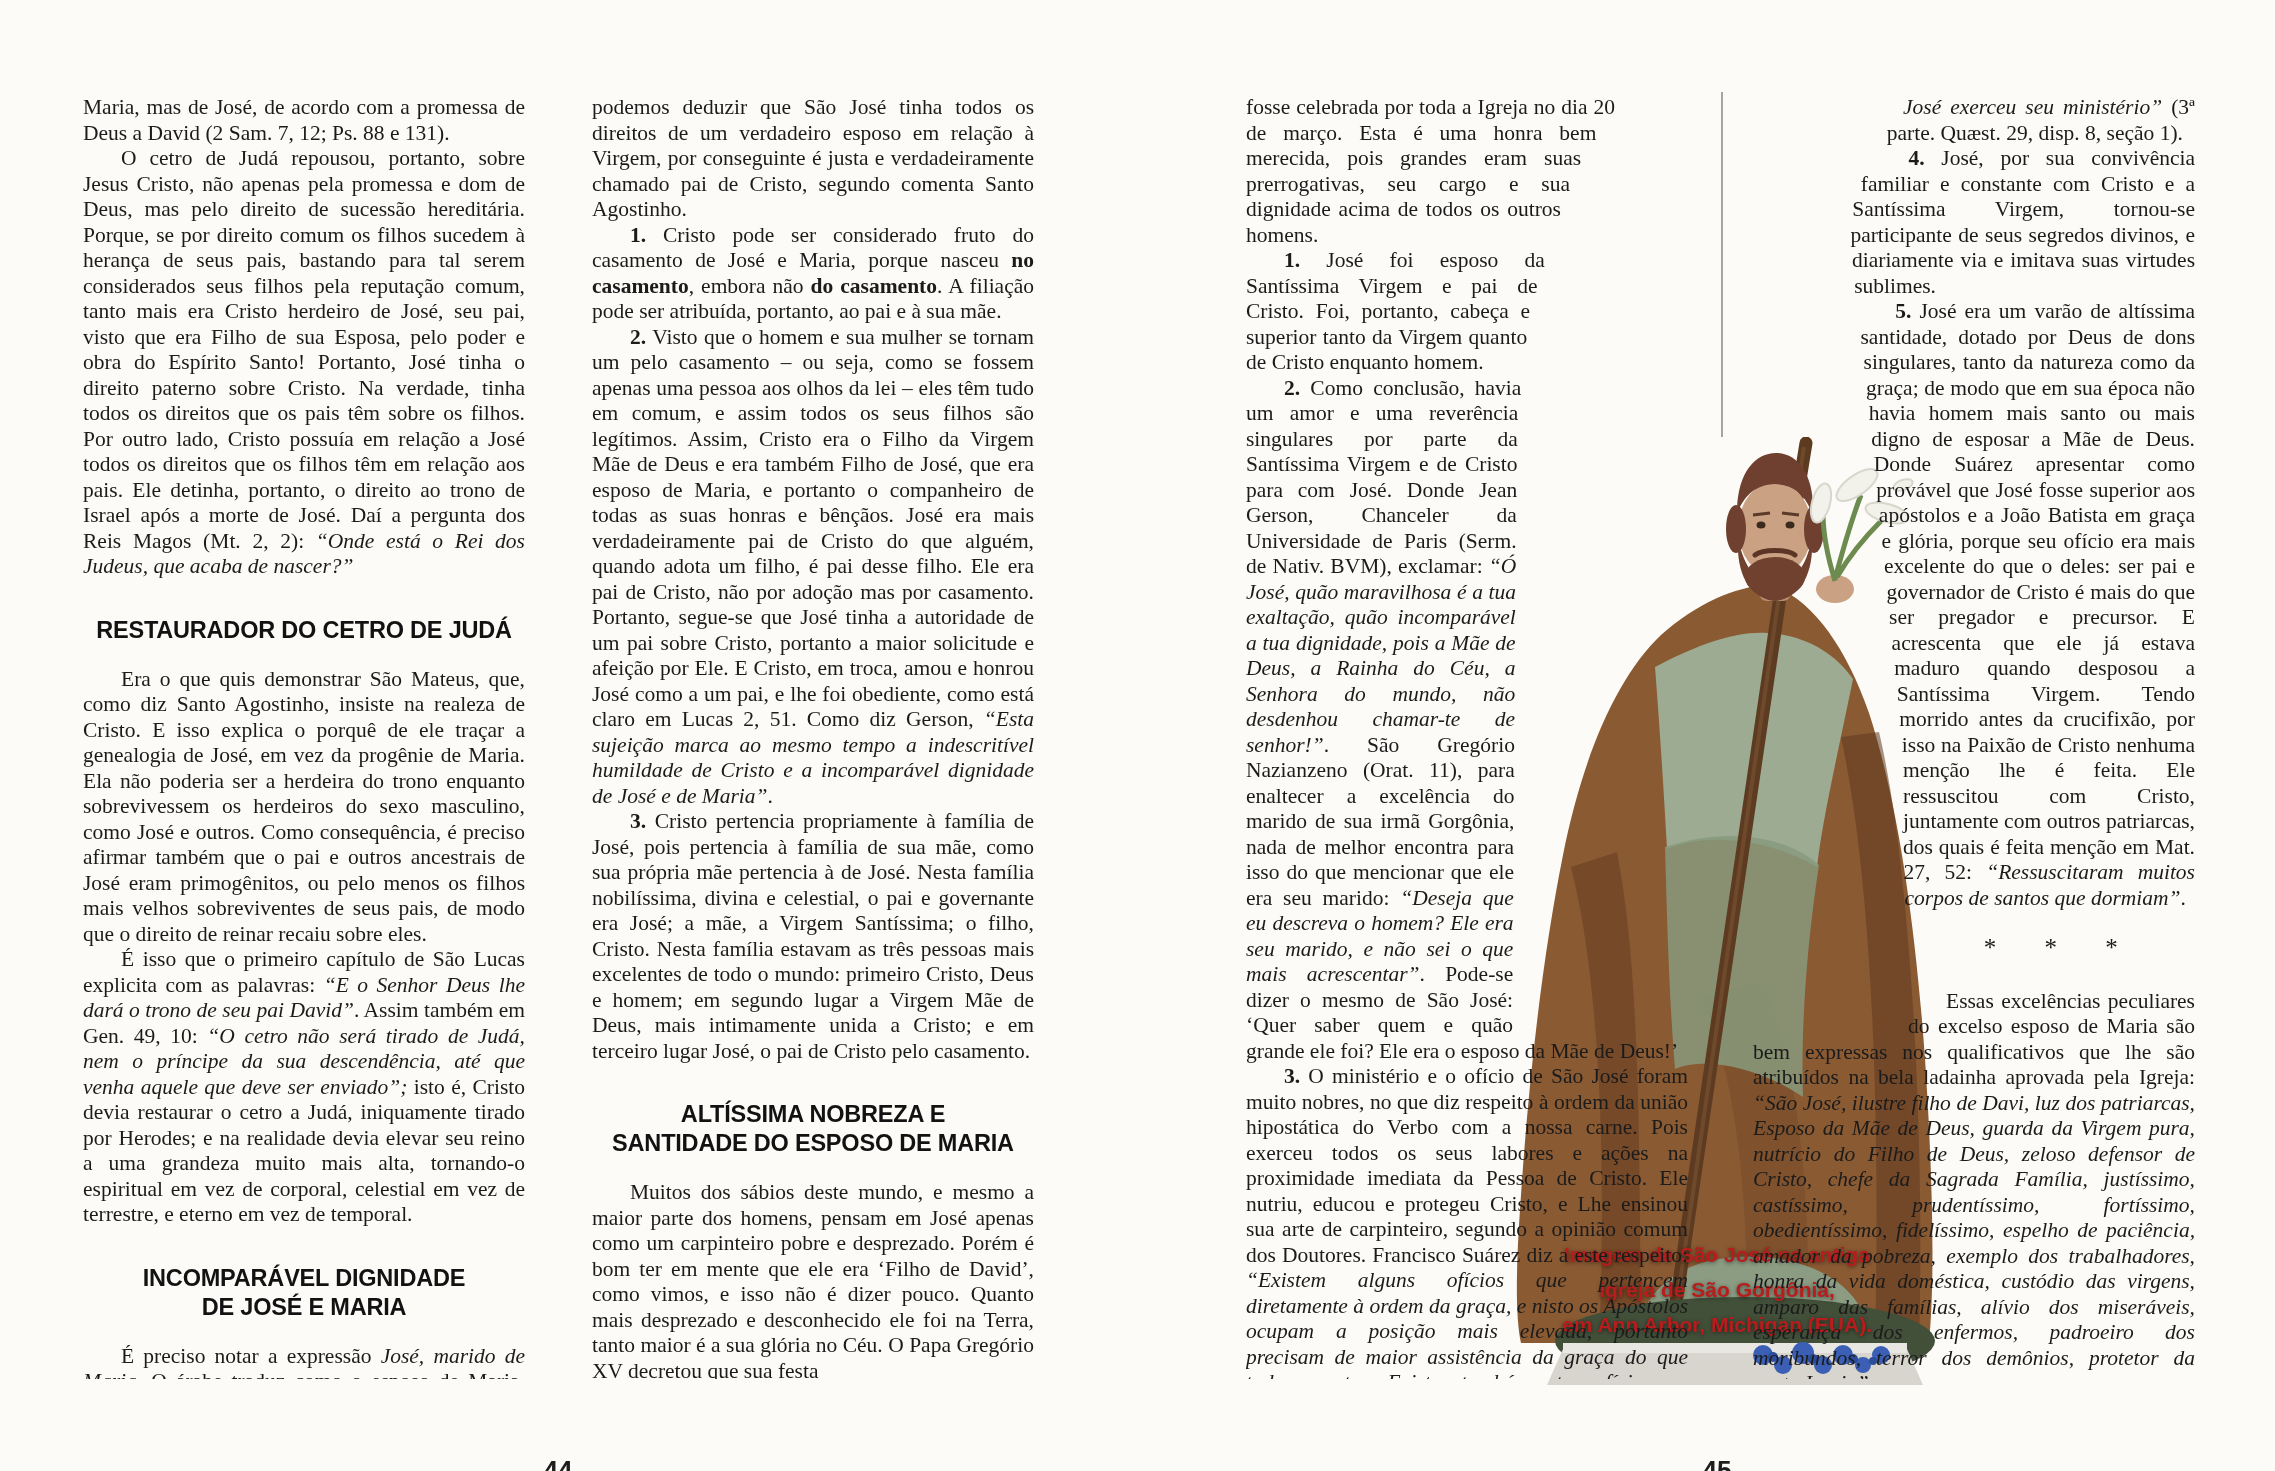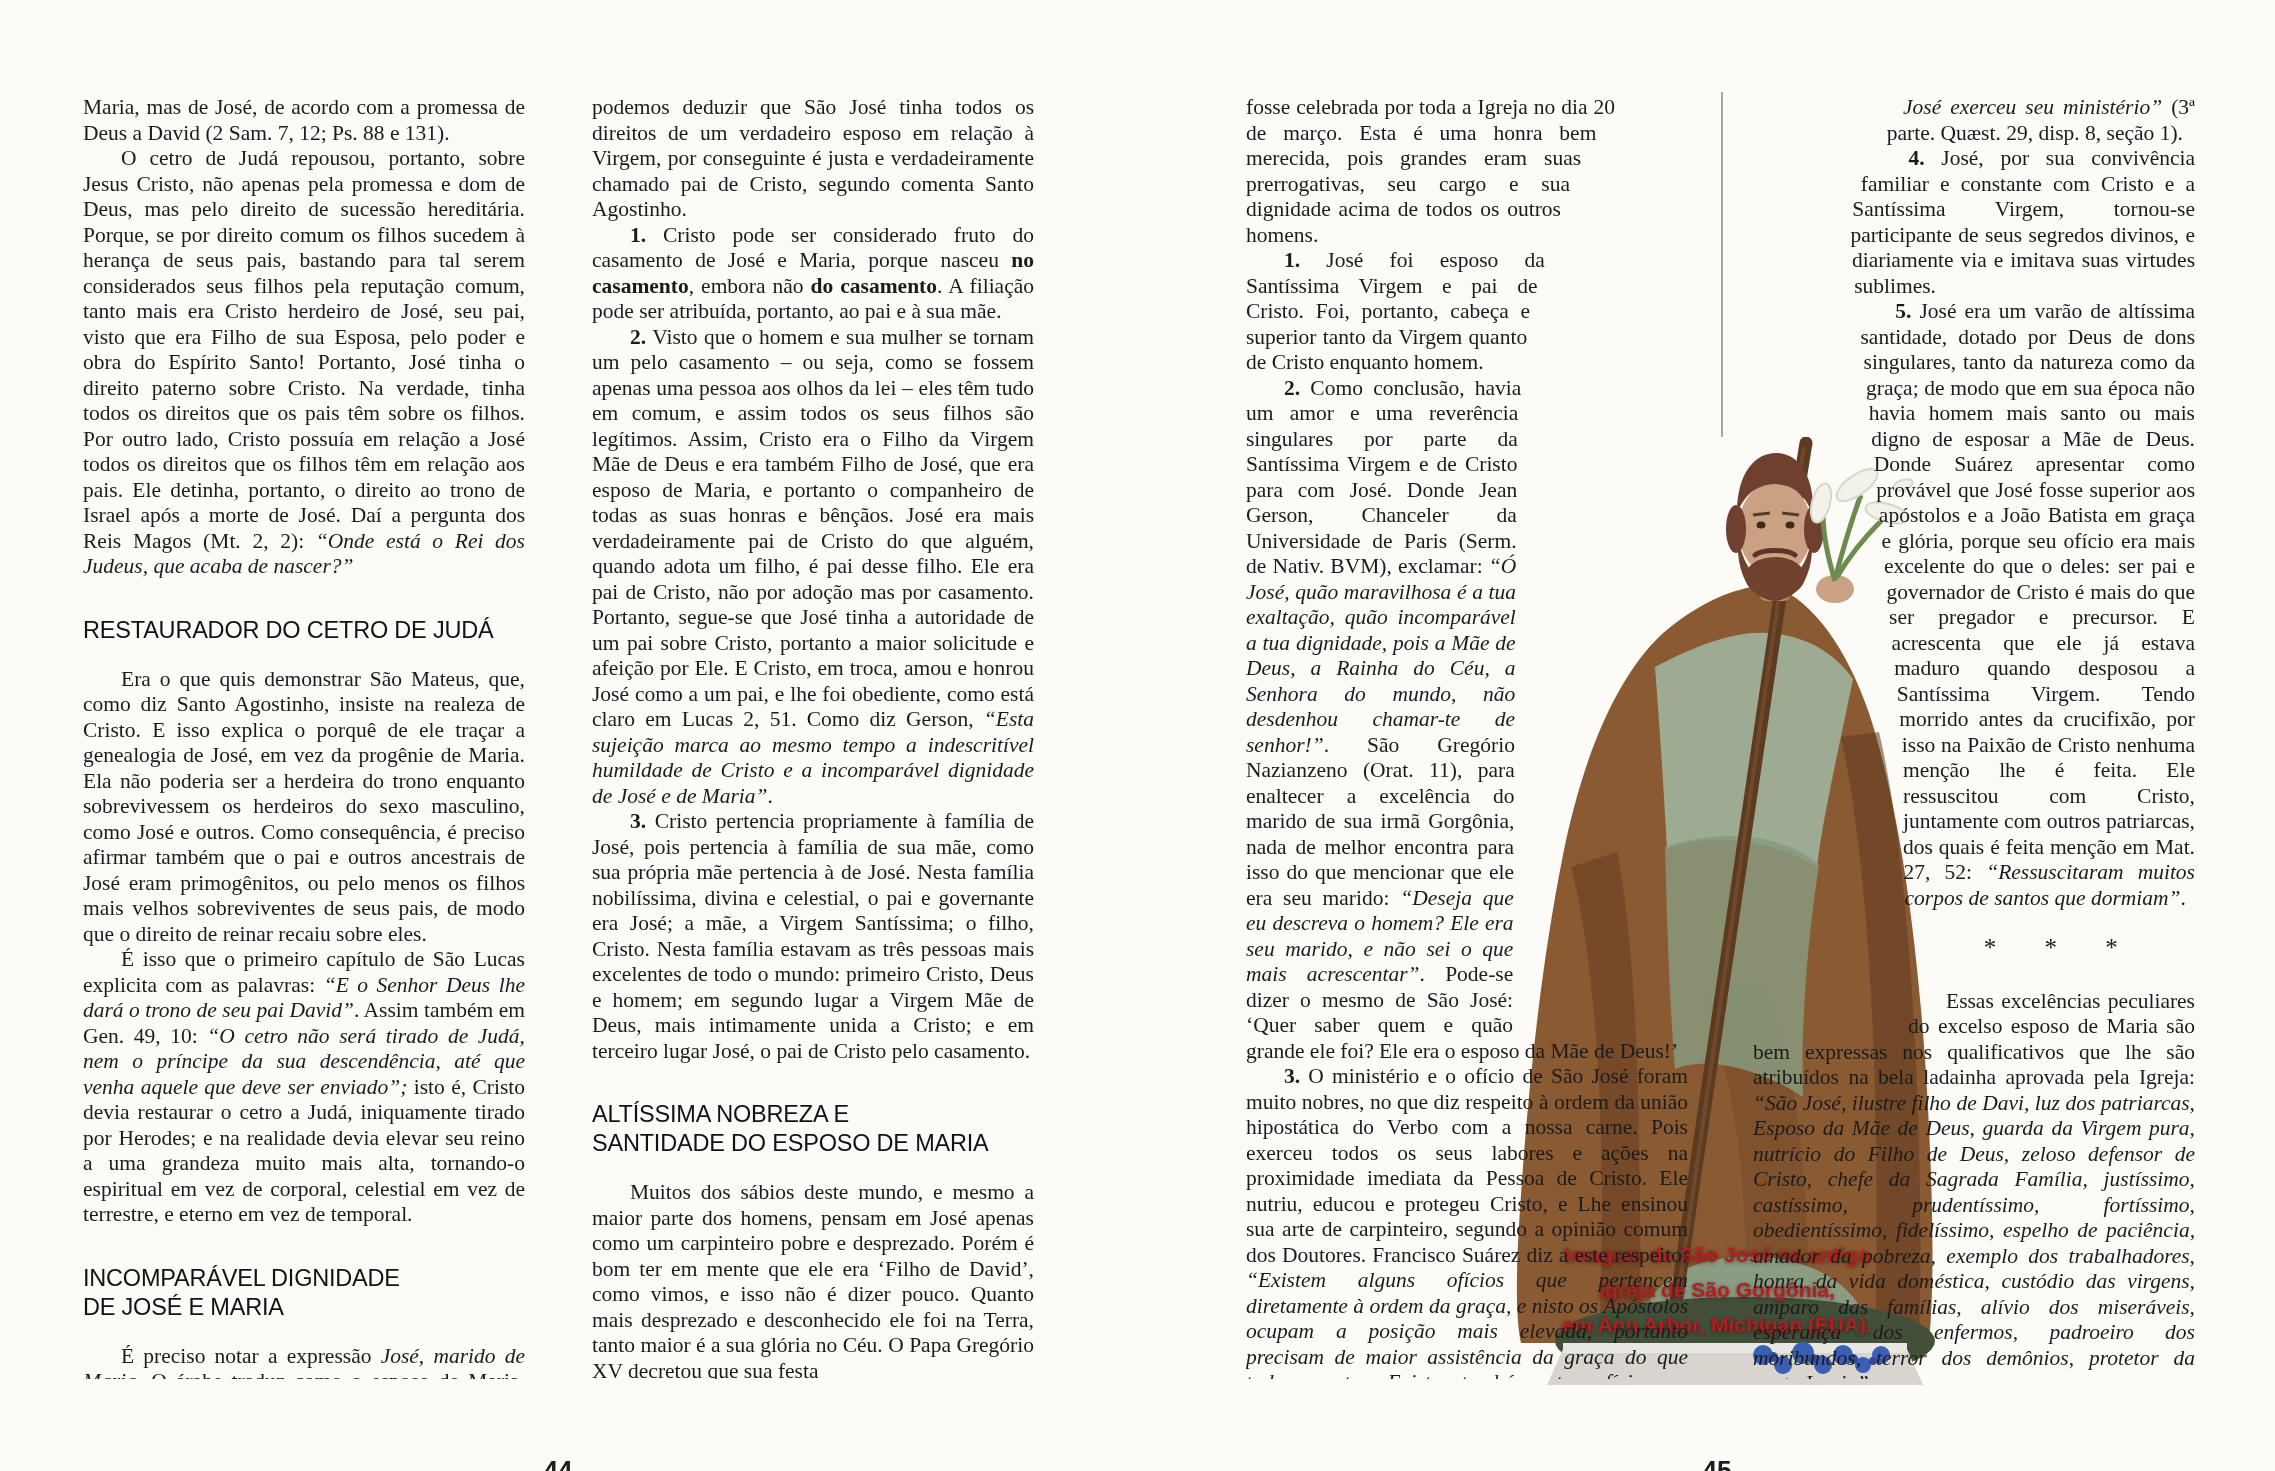--- a/index.html
+++ b/index.html
@@ -13,23 +13,23 @@
          font-size:21.5px; line-height:25.5px; text-align:justify; overflow:hidden; z-index:3; }
   #col1 { left:83px; }
   #col2 { left:592px; }
   #col3 { left:1246px; }
   #col4 { left:1753px; }
   .col p { text-indent:38px; }
   .col p.noindent { text-indent:0; }
   .col .b { font-weight:bold; }
   .col .i { font-style:italic; }
   .col .endmark { color:#8f8d88; font-size:0.72em; }
-  .col h2 { font-family:"Liberation Sans", sans-serif; font-weight:normal;
+  .col h2 { font-family:"Liberation Sans", sans-serif; font-weight:bold;
             font-size:23.5px; line-height:29px; letter-spacing:-0.2px;
-            margin:36px 0 22px 0; text-align:left; color:#121212; }
+            margin:36px 0 22px 0; text-align:center; color:#121212; }
   .stars { text-align:center; font-size:25px; word-spacing:42px; margin:24px 0 28px 0; text-indent:0; }
 
   
   .wrapR { float:right; width:185px; height:925px; margin-top:340px;
            shape-outside:polygon(133px 0,185px 0,185px 925px,10px 925px,13px 515px,15px 335px,27px 230px,50px 150px,73px 85px,100px 40px); }
   .wrapL { float:left; width:210px; height:925px; margin-top:350px;
            shape-outside:polygon(0 0,150px 0,115px 55px,95px 115px,100px 195px,110px 275px,120px 375px,130px 475px,140px 575px,150px 675px,150px 775px,155px 905px,155px 925px,0 925px); }
 
   
   .colrule { position:absolute; left:1721px; top:92px; width:2px; height:1280px;

